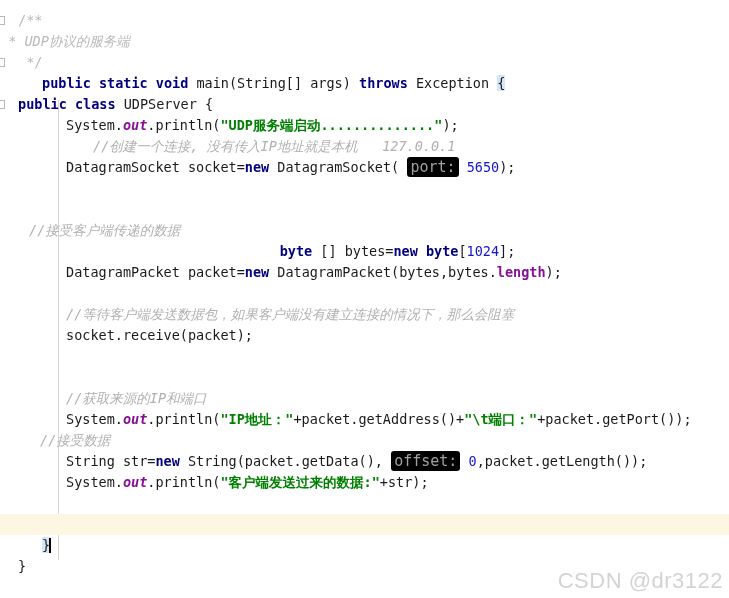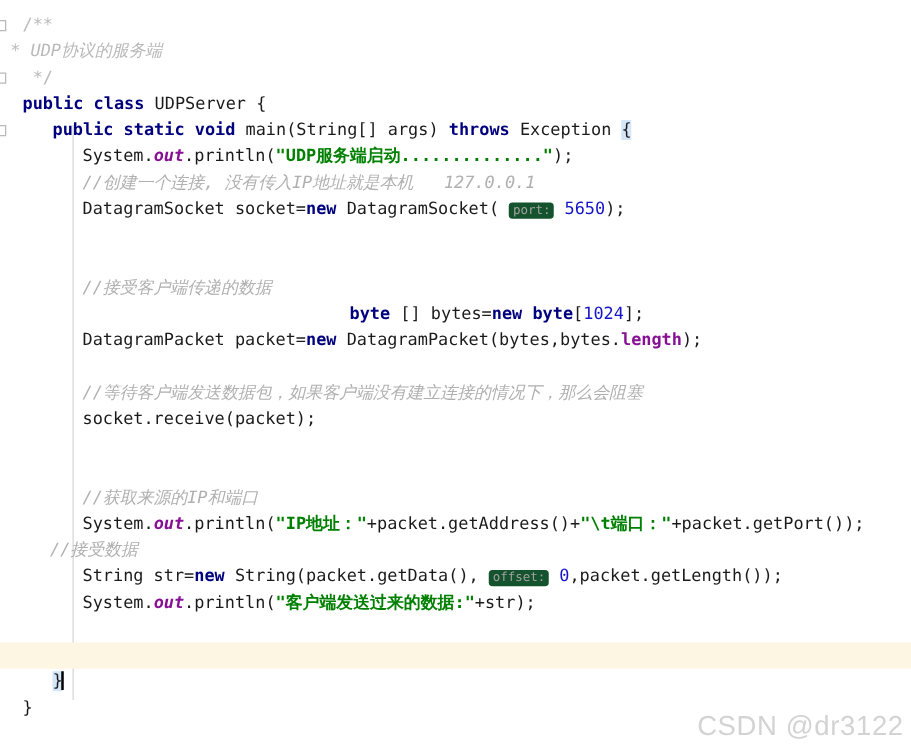--- a/index.html
+++ b/index.html
@@ -79,25 +79,25 @@
   .brace-hl{ background: #d4e6f7; }
   .cursor  {
     display: inline-block;
     width: 0;
     border-left: 2px solid #000000;
     height: 15px;
     vertical-align: -3px;
     margin-left: -1px;
   }
   .hint {
-    background: #14532d;
+    background: #000000;
     color: #a1a1a1;
     border-radius: 3px;
     padding: 1px 3px;
-    font-size: 10px;
+    font-size: 15px;
   }
   .watermark {
     position: absolute;
     right: 6px;
     bottom: 4px;
     font-family: "Liberation Sans", sans-serif;
     font-size: 22px;
     color: #d3d3d3;
     letter-spacing: 0.5px;
     white-space: nowrap;
@@ -115,28 +115,28 @@
       <div class="fold" style="top: 520px;"></div>
     </div>
 
   <div class="indent-guide" style="left:58px; top:100px; height:460px;"></div>
 
   <div class="current-line" style="top: 514px;"></div>
     <div class="code" style="top: 10px;">
       <div class="line" style="padding-left: 18px;"><span class="jdoc-d">/**</span></div>
       <div class="line" style=""><span class="jdoc-d"> * </span><span class="jdoc">UDP协议的服务端</span></div>
       <div class="line" style="padding-left: 18px;"><span class="jdoc-d"> */</span></div>
+      <div class="line" style="padding-left: 42px;"><span class="kw">public static void </span><span class="plain">main(String[] args) </span><span class="kw">throws </span><span class="plain">Exception </span><span class="brace-hl">{</span></div>
       <div class="line" style="padding-left: 18px;"><span class="kw">public class </span><span class="plain">UDPServer {</span></div>
-      <div class="line" style="padding-left: 42px;"><span class="kw">public static void </span><span class="plain">main(String[] args) </span><span class="kw">throws </span><span class="plain">Exception </span><span class="brace-hl">{</span></div>
       <div class="line" style="padding-left: 66px;"><span class="plain">System.</span><span class="field">out</span><span class="plain">.println(</span><span class="str">"UDP服务端启动.............."</span><span class="plain">);</span></div>
-      <div class="line" style="padding-left: 66px;"><span class="cmt">//创建一个连接, 没有传入IP地址就是本机   127.0.0.1</span></div>
+      <div class="line" style="padding-left: 66px; margin-left: 27px;"><span class="cmt">//创建一个连接, 没有传入IP地址就是本机   127.0.0.1</span></div>
       <div class="line" style="padding-left: 66px;"><span class="plain">DatagramSocket socket=</span><span class="kw">new </span><span class="plain">DatagramSocket( </span><span class="hint">port:</span><span class="plain"> </span><span class="num">5650</span><span class="plain">);</span></div>
       <div class="line" style="padding-left: 18px;">&nbsp;</div>
       <div class="line" style="padding-left: 18px;">&nbsp;</div>
-      <div class="line" style="padding-left: 66px;"><span class="cmt">//接受客户端传递的数据</span></div>
+      <div class="line" style="padding-left: 29px;"><span class="cmt">//接受客户端传递的数据</span></div>
       <div class="line" style="padding-left: 66px; text-align: center;"><span class="kw">byte </span><span class="plain">[] bytes=</span><span class="kw">new byte</span><span class="plain">[</span><span class="num">1024</span><span class="plain">];</span></div>
       <div class="line" style="padding-left: 66px;"><span class="plain">DatagramPacket packet=</span><span class="kw">new </span><span class="plain">DatagramPacket(bytes,bytes.</span><span class="fieldn">length</span><span class="plain">);</span></div>
       <div class="line" style="padding-left: 18px;">&nbsp;</div>
       <div class="line" style="padding-left: 66px;"><span class="cmt">//等待客户端发送数据包，如果客户端没有建立连接的情况下，那么会阻塞</span></div>
       <div class="line" style="padding-left: 66px;"><span class="plain">socket.receive(packet);</span></div>
       <div class="line" style="padding-left: 18px;">&nbsp;</div>
       <div class="line" style="padding-left: 18px;">&nbsp;</div>
       <div class="line" style="padding-left: 66px;"><span class="cmt">//获取来源的IP和端口</span></div>
       <div class="line" style="padding-left: 66px;"><span class="plain">System.</span><span class="field">out</span><span class="plain">.println(</span><span class="str">"IP地址："</span><span class="plain">+packet.getAddress()+</span><span class="str">"\t端口："</span><span class="plain">+packet.getPort());</span></div>
       <div class="line" style="padding-left: 40px;"><span class="cmt">//接受数据</span></div>

